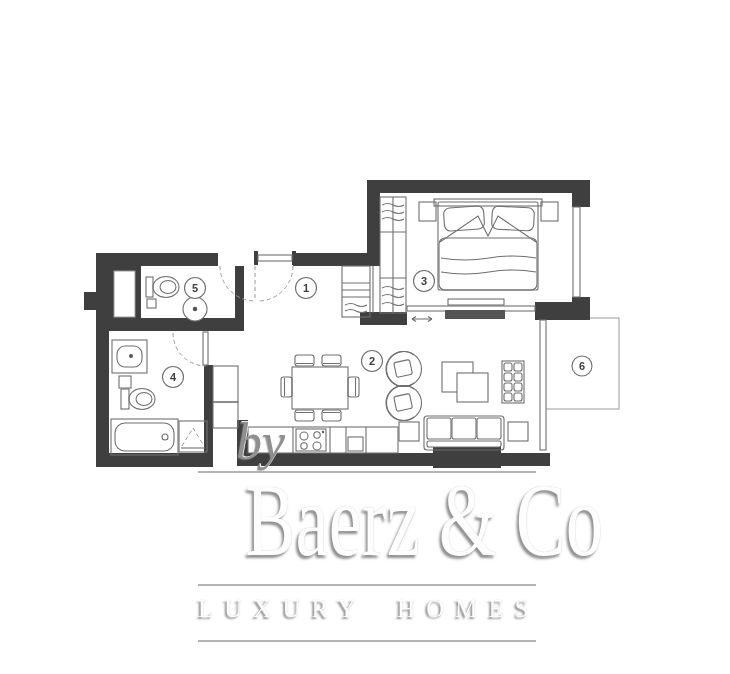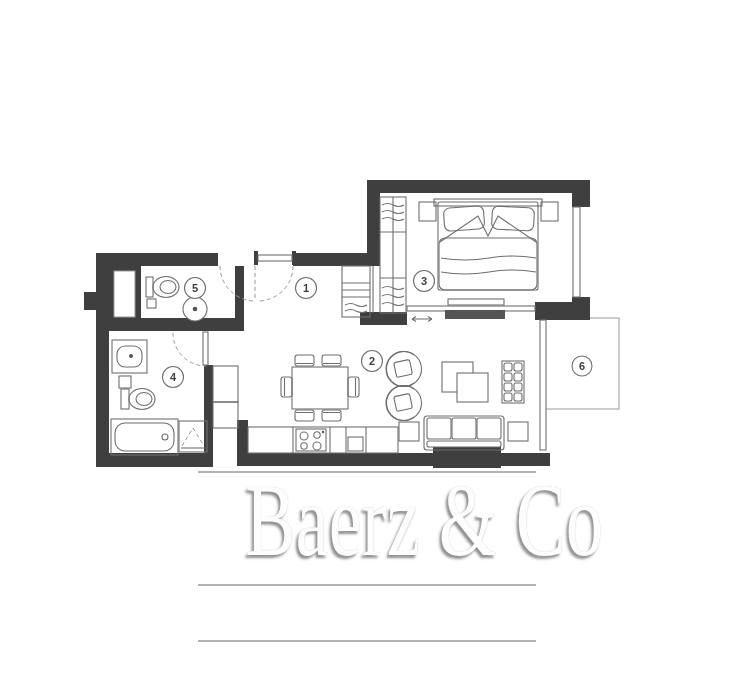--- a/index.html
+++ b/index.html
@@ -248,17 +248,19 @@
   <g>
     <circle class="lnf" cx="195" cy="288" r="10.5"></circle>
     <text class="roomnum" x="195" y="292">5</text>
   </g>
   <g>
     <circle class="lnf" cx="582" cy="366" r="10"></circle>
     <text class="roomnum" x="582" y="370">6</text>
   </g>
 </svg>
 
+  <div class="wm-by">by</div>
   <div class="wm-rule" style="top:471px"></div>
   <div class="wm wm-brand">Baerz &amp; Co</div>
   <div class="wm-rule" style="top:584px"></div>
+  <div class="wm wm-tagline">LUXURY HOMES</div>
   <div class="wm-rule" style="top:640px"></div>
 </div>
 
 </body></html>

